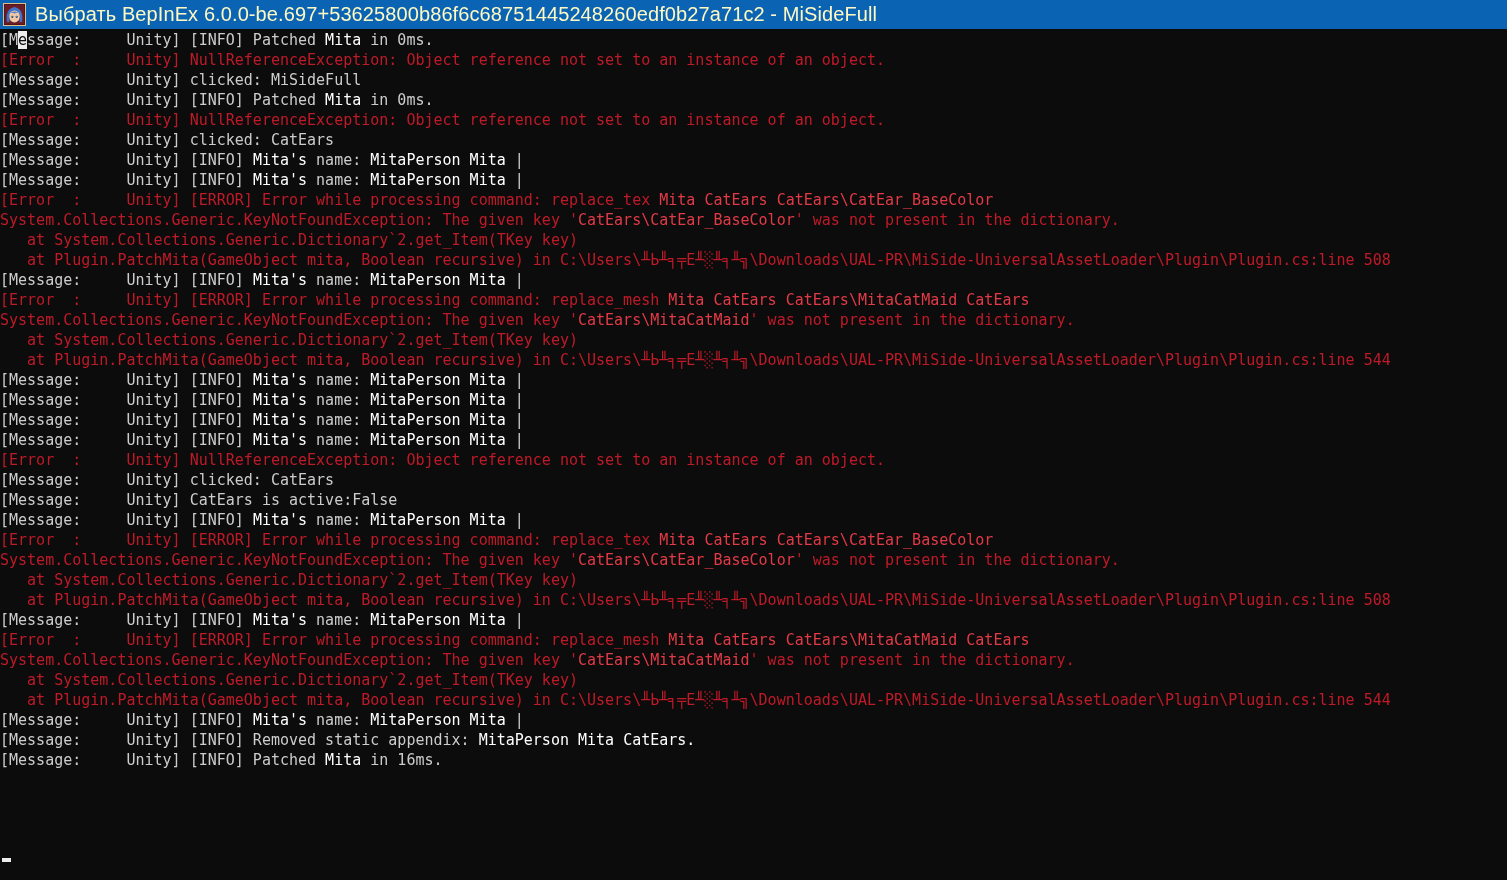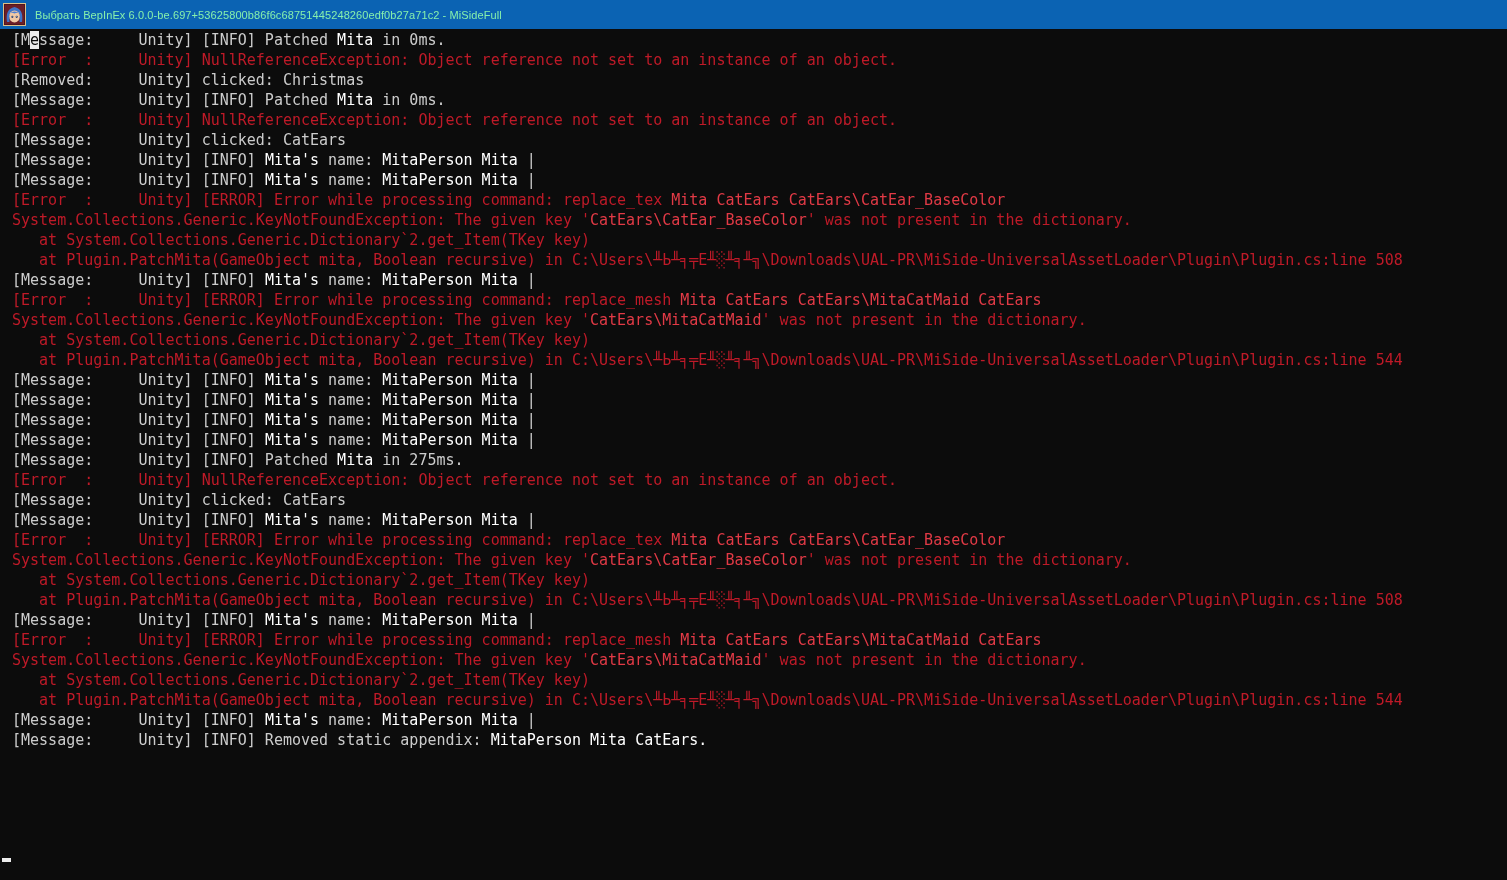--- a/index.html
+++ b/index.html
@@ -20,38 +20,37 @@
     overflow:hidden;
   }
   .titlebar{
     position:absolute;top:0;left:0;right:0;height:29px;
     background:var(--titlebar);
     display:flex;align-items:center;
     padding-left:3px;
   }
   .app-icon{width:23px;height:23px;display:inline-block;flex:0 0 auto;}
   .title-text{
-    color:#86efac;
+    color:#fef9c3;
     font-family:"Liberation Sans",sans-serif;
-    font-size:11px;
+    font-size:20px;
     margin-left:9px;
     white-space:nowrap;
     letter-spacing:0.1px;
   }
   .console{
     position:absolute;top:29px;left:0;right:0;bottom:0;
     padding-top:1px;
     font-family:"DejaVu Sans Mono","Liberation Mono",monospace;
     font-size:15px;
   }
   .line{
     height:20px;line-height:20px;
     white-space:pre;
     overflow:hidden;
-    padding-left:12px;
   }
   .seg-n{color:var(--c-n);}
   .seg-w{color:var(--c-w);}
   .seg-r{color:var(--c-r);}
   .seg-br{color:var(--c-br);margin-top:7px;}
   .seg-cur{background:var(--c-cursor);color:#0c0c0c;}
   .cursor-underscore{
     position:absolute;left:2px;top:829px;
     width:9px;height:4px;
     background:var(--c-cursor);
@@ -78,50 +77,51 @@
         <circle cx="9" cy="13.4" r="0.4" fill="#ffffff"></circle>
         <circle cx="13.4" cy="13.4" r="0.4" fill="#ffffff"></circle>
       </svg>
     </span>
     <span class="title-text">Выбрать BepInEx 6.0.0-be.697+53625800b86f6c68751445248260edf0b27a71c2 - MiSideFull</span>
   </div>
 
   <div class="console" id="console">
     <div class="line"><span class="seg-n">[M</span><span class="seg-cur">e</span><span class="seg-n">ssage:     Unity] [INFO] Patched </span><span class="seg-w">Mita</span><span class="seg-n"> in 0ms.</span></div>
       <div class="line"><span class="seg-r">[Error  :     Unity] NullReferenceException: Object reference not set to an instance of an object.</span></div>
-      <div class="line"><span class="seg-n">[Removed:     Unity] clicked: Christmas</span></div>
+      <div class="line"><span class="seg-n">[Message:     Unity] clicked: MiSideFull</span></div>
       <div class="line"><span class="seg-n">[Message:     Unity] [INFO] Patched </span><span class="seg-w">Mita</span><span class="seg-n"> in 0ms.</span></div>
       <div class="line"><span class="seg-r">[Error  :     Unity] NullReferenceException: Object reference not set to an instance of an object.</span></div>
       <div class="line"><span class="seg-n">[Message:     Unity] clicked: CatEars</span></div>
       <div class="line"><span class="seg-n">[Message:     Unity] [INFO] </span><span class="seg-w">Mita's</span><span class="seg-n"> name: </span><span class="seg-w">MitaPerson Mita</span><span class="seg-n"> |</span></div>
       <div class="line"><span class="seg-n">[Message:     Unity] [INFO] </span><span class="seg-w">Mita's</span><span class="seg-n"> name: </span><span class="seg-w">MitaPerson Mita</span><span class="seg-n"> |</span></div>
       <div class="line"><span class="seg-r">[Error  :     Unity] [ERROR] Error while processing command: replace_tex </span><span class="seg-br">Mita CatEars CatEars\CatEar_BaseColor</span></div>
       <div class="line"><span class="seg-r">System.Collections.Generic.KeyNotFoundException: The given key '</span><span class="seg-br">CatEars\CatEar_BaseColor</span><span class="seg-r">' was not present in the dictionary.</span></div>
       <div class="line"><span class="seg-r">   at System.Collections.Generic.Dictionary`2.get_Item(TKey key)</span></div>
       <div class="line"><span class="seg-r">   at Plugin.PatchMita(GameObject mita, Boolean recursive) in C:\Users\╨Ь╨╕╤Е╨░╨╕╨╗\Downloads\UAL-PR\MiSide-UniversalAssetLoader\Plugin\Plugin.cs:line 508</span></div>
       <div class="line"><span class="seg-n">[Message:     Unity] [INFO] </span><span class="seg-w">Mita's</span><span class="seg-n"> name: </span><span class="seg-w">MitaPerson Mita</span><span class="seg-n"> |</span></div>
       <div class="line"><span class="seg-r">[Error  :     Unity] [ERROR] Error while processing command: replace_mesh </span><span class="seg-br">Mita CatEars CatEars\MitaCatMaid CatEars</span></div>
       <div class="line"><span class="seg-r">System.Collections.Generic.KeyNotFoundException: The given key '</span><span class="seg-br">CatEars\MitaCatMaid</span><span class="seg-r">' was not present in the dictionary.</span></div>
       <div class="line"><span class="seg-r">   at System.Collections.Generic.Dictionary`2.get_Item(TKey key)</span></div>
       <div class="line"><span class="seg-r">   at Plugin.PatchMita(GameObject mita, Boolean recursive) in C:\Users\╨Ь╨╕╤Е╨░╨╕╨╗\Downloads\UAL-PR\MiSide-UniversalAssetLoader\Plugin\Plugin.cs:line 544</span></div>
       <div class="line"><span class="seg-n">[Message:     Unity] [INFO] </span><span class="seg-w">Mita's</span><span class="seg-n"> name: </span><span class="seg-w">MitaPerson Mita</span><span class="seg-n"> |</span></div>
       <div class="line"><span class="seg-n">[Message:     Unity] [INFO] </span><span class="seg-w">Mita's</span><span class="seg-n"> name: </span><span class="seg-w">MitaPerson Mita</span><span class="seg-n"> |</span></div>
       <div class="line"><span class="seg-n">[Message:     Unity] [INFO] </span><span class="seg-w">Mita's</span><span class="seg-n"> name: </span><span class="seg-w">MitaPerson Mita</span><span class="seg-n"> |</span></div>
       <div class="line"><span class="seg-n">[Message:     Unity] [INFO] </span><span class="seg-w">Mita's</span><span class="seg-n"> name: </span><span class="seg-w">MitaPerson Mita</span><span class="seg-n"> |</span></div>
-      <div class="line"><span class="seg-n">[Message:     Unity] [INFO] Patched </span><span class="seg-w">Mita</span><span class="seg-n"> in 275ms.</span></div>
       <div class="line"><span class="seg-r">[Error  :     Unity] NullReferenceException: Object reference not set to an instance of an object.</span></div>
       <div class="line"><span class="seg-n">[Message:     Unity] clicked: CatEars</span></div>
+      <div class="line"><span class="seg-n">[Message:     Unity] CatEars is active:False</span></div>
       <div class="line"><span class="seg-n">[Message:     Unity] [INFO] </span><span class="seg-w">Mita's</span><span class="seg-n"> name: </span><span class="seg-w">MitaPerson Mita</span><span class="seg-n"> |</span></div>
       <div class="line"><span class="seg-r">[Error  :     Unity] [ERROR] Error while processing command: replace_tex </span><span class="seg-br">Mita CatEars CatEars\CatEar_BaseColor</span></div>
       <div class="line"><span class="seg-r">System.Collections.Generic.KeyNotFoundException: The given key '</span><span class="seg-br">CatEars\CatEar_BaseColor</span><span class="seg-r">' was not present in the dictionary.</span></div>
       <div class="line"><span class="seg-r">   at System.Collections.Generic.Dictionary`2.get_Item(TKey key)</span></div>
       <div class="line"><span class="seg-r">   at Plugin.PatchMita(GameObject mita, Boolean recursive) in C:\Users\╨Ь╨╕╤Е╨░╨╕╨╗\Downloads\UAL-PR\MiSide-UniversalAssetLoader\Plugin\Plugin.cs:line 508</span></div>
       <div class="line"><span class="seg-n">[Message:     Unity] [INFO] </span><span class="seg-w">Mita's</span><span class="seg-n"> name: </span><span class="seg-w">MitaPerson Mita</span><span class="seg-n"> |</span></div>
       <div class="line"><span class="seg-r">[Error  :     Unity] [ERROR] Error while processing command: replace_mesh </span><span class="seg-br">Mita CatEars CatEars\MitaCatMaid CatEars</span></div>
       <div class="line"><span class="seg-r">System.Collections.Generic.KeyNotFoundException: The given key '</span><span class="seg-br">CatEars\MitaCatMaid</span><span class="seg-r">' was not present in the dictionary.</span></div>
       <div class="line"><span class="seg-r">   at System.Collections.Generic.Dictionary`2.get_Item(TKey key)</span></div>
       <div class="line"><span class="seg-r">   at Plugin.PatchMita(GameObject mita, Boolean recursive) in C:\Users\╨Ь╨╕╤Е╨░╨╕╨╗\Downloads\UAL-PR\MiSide-UniversalAssetLoader\Plugin\Plugin.cs:line 544</span></div>
       <div class="line"><span class="seg-n">[Message:     Unity] [INFO] </span><span class="seg-w">Mita's</span><span class="seg-n"> name: </span><span class="seg-w">MitaPerson Mita</span><span class="seg-n"> |</span></div>
       <div class="line"><span class="seg-n">[Message:     Unity] [INFO] Removed static appendix: </span><span class="seg-w">MitaPerson Mita CatEars.</span></div>
+      <div class="line"><span class="seg-n">[Message:     Unity] [INFO] Patched </span><span class="seg-w">Mita</span><span class="seg-n"> in 16ms.</span></div>
       <div class="cursor-underscore" id="bottom-cursor"></div>
   </div>
 
 </div>
 
 </body></html>

